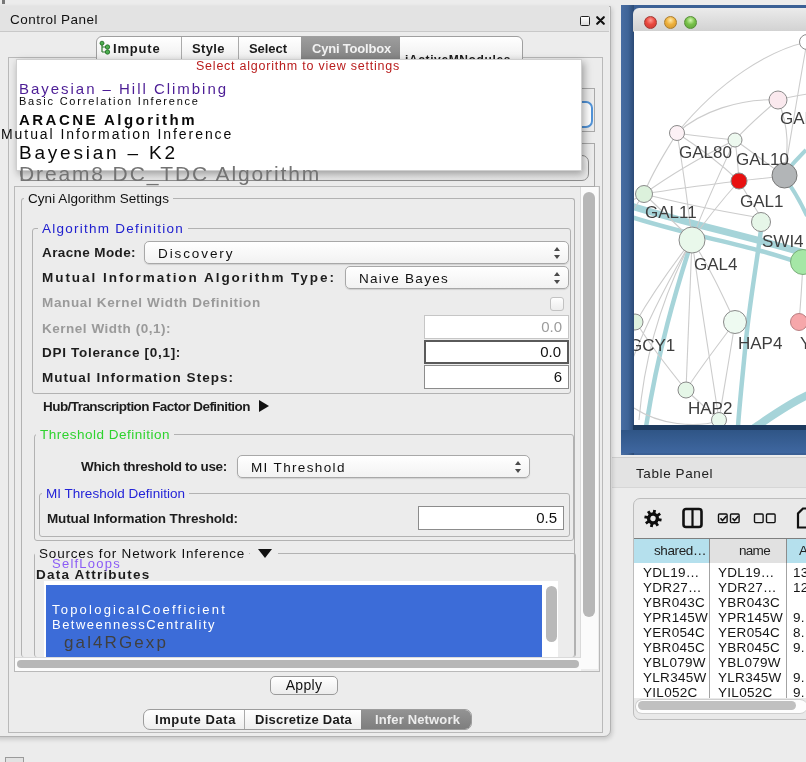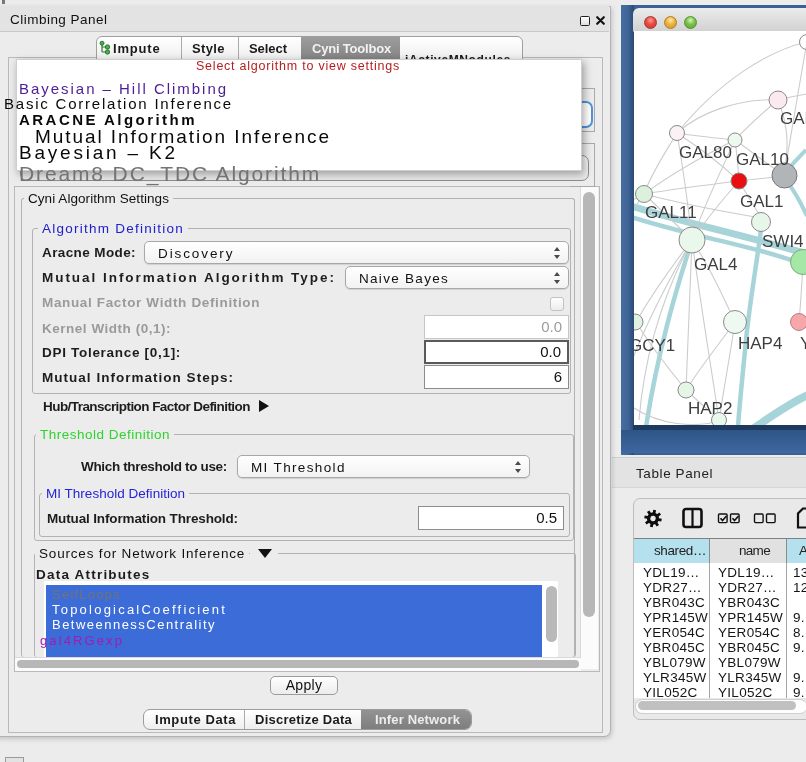--- a/index.html
+++ b/index.html
@@ -182,21 +182,21 @@
     <div class="txt" style="left: 9px; top: 121.5px; font-size: 13.5px; color: rgb(21, 21, 21); letter-spacing: 0.3px;">YIL052C</div>
     <div class="txt" style="left: 84px; top: 121.5px; font-size: 13.5px; color: rgb(21, 21, 21); letter-spacing: 0.3px;">YIL052C</div>
     <div class="txt" style="left: 159px; top: 121.5px; font-size: 13.5px; color: rgb(21, 21, 21); letter-spacing: 0.3px;">9.</div>
   </div>
 
 <div class="abs" style="left:635px;top:699px;width:171px;height:13px;background:#fdfdfd;border:1px solid #cfcfcf;border-radius:7px;border-right:none"></div>
 <div class="abs" style="left:638px;top:701px;width:158px;height:9px;background:#c0c0c0;border-radius:5px"></div>
 
 <div class="abs" style="left:-8px;top:6px;width:617px;height:729px;background:#ececec;border:1px solid #b2b2b2;border-radius:0 0 7px 7px;box-shadow:1px 2px 5px rgba(0,0,0,0.18)"></div>
 <div class="abs" style="left:-8px;top:6px;width:617px;height:25px;background:#e3e3e3;border-bottom:1px solid #c8c8c8"></div>
-<div class="txt" id="cptitle" style="left:10px;top:12px;font-size:13.5px;color:#111;letter-spacing:0.48px">Climbing Panel</div>
+<div class="txt" id="cptitle" style="left:10px;top:12px;font-size:13.5px;color:#111;letter-spacing:0.48px">Control Panel</div>
 <div class="abs" style="left:580px;top:16px;width:8px;height:8px;border:1.4px solid #222;border-radius:1.5px;background:linear-gradient(#fff,#ddd)"></div>
 <svg class="abs" style="left:596px;top:15.5px" width="9" height="9" viewBox="0 0 9 9">
     <path d="M1.2,1.2 L7.8,7.8 M7.8,1.2 L1.2,7.8" stroke="#111" stroke-width="2.1" stroke-linecap="round"></path>
   </svg>
 <div class="abs" style="left:2px;top:0;width:3px;height:4px;background:#777"></div>
 
 <div class="abs" style="left:8px;top:57px;width:593px;height:674px;border:1px solid #b9b9b9;background:#ececec"></div>
 
 <div class="abs" id="toptabs" style="left:96px;top:36px;width:425px;height:22px;background:linear-gradient(#ffffff,#efefef);border:1px solid #9f9f9f;border-radius:6px 6px 0 0;overflow:hidden">
   <div class="abs" style="left:84px;top:0;width:0;height:22px;border-left:1px solid #aaa"></div>
@@ -226,21 +226,21 @@
 <div class="lbl" id="l1" style="left:42px;top:245px;letter-spacing:0.39px">Aracne Mode:</div>
 <div class="combo" style="left:144px;top:241px;width:423px;height:21px">
     <span class="ct" style="letter-spacing:1.9px">Discovery</span>
     <span class="spin"></span>
   </div>
 <div class="lbl" id="l2" style="left:42px;top:270px;letter-spacing:1.96px">Mutual Information Algorithm Type:</div>
 <div class="combo" style="left:345px;top:266px;width:222px;height:21px">
     <span class="ct" style="letter-spacing:1.3px">Naive Bayes</span>
     <span class="spin"></span>
   </div>
-<div class="glbl" id="l3" style="left:42px;top:295px;letter-spacing:0.65px">Manual Factor Width Definition</div>
+<div class="glbl" id="l3" style="left:42px;top:295px;letter-spacing:0.65px">Manual Kernel Width Definition</div>
 <div class="abs" style="left:550px;top:297px;width:12px;height:12px;border:1px solid #c2c2c2;border-radius:3px;background:linear-gradient(#fefefe,#ededed)"></div>
 <div class="glbl" id="l4" style="left:42px;top:321px;letter-spacing:0.52px">Kernel Width (0,1):</div>
 <div class="field" style="left:424px;top:315px;width:137px;height:22px;border:1px solid #c6c6c6;color:#9c9c9c;padding-right:6px;line-height:22px">0.0</div>
 <div class="lbl" id="l5" style="left:42px;top:345px;letter-spacing:0.7px">DPI Tolerance [0,1]:</div>
 <div class="field" style="left:424px;top:340px;width:135px;height:20px;border:2px solid #5a5a5a;padding-right:6px;line-height:20px">0.0</div>
 <div class="lbl" id="l6" style="left:42px;top:370px;letter-spacing:1.02px">Mutual Information Steps:</div>
 <div class="field" style="left:424px;top:365px;width:137px;height:22px;border:1px solid #8c8c8c;padding-right:6px;line-height:22px">6</div>
 
 <div class="lbl" id="l7" style="left:43px;top:399px;letter-spacing:-0.56px">Hub/Transcription Factor Definition</div>
 <div class="abs" style="left:259px;top:400px;width:0;height:0;border-left:10px solid #111;border-top:6px solid transparent;border-bottom:6px solid transparent" id="tri1"></div>
@@ -258,42 +258,42 @@
 <div class="lbl" id="l9" style="left:47px;top:511px;letter-spacing:-0.14px">Mutual Information Threshold:</div>
 <div class="field" style="left:418px;top:506px;width:138px;height:22px;border:1px solid #8c8c8c;padding-right:6px;line-height:22px">0.5</div>
 
 <div class="grp" style="left:34px;top:553px;width:540px;height:103px;border-bottom:none"></div>
 <div class="gtitle" id="g5" style="left:35px;top:546px;color:#111;letter-spacing:0.82px">Sources for Network Inference</div>
 <div class="abs" style="left:250px;top:547px;width:28px;height:11px;background:#ececec"></div>
 <div class="abs" id="tri2" style="left:258px;top:549px;width:0;height:0;border-top:9px solid #111;border-left:7px solid transparent;border-right:7px solid transparent"></div>
 <div class="lbl" id="l10" style="left:36px;top:567px;letter-spacing:1.21px">Data Attributes</div>
 <div class="abs" style="left:44px;top:581px;width:514px;height:76px;background:#fff"></div>
 <div class="abs" style="left:46px;top:585px;width:496px;height:72px;background:#3c6cd8"></div>
-<div class="txt" id="li1" style="left:52px;top:587px;font-size:13px;color:#737373;letter-spacing:1.24px">SelfLoops</div>
+<div class="txt" id="li1" style="left:52px;top:556px;font-size:13px;color:#8b5cf6;letter-spacing:1.24px">SelfLoops</div>
 <div class="txt" id="li2" style="left:52px;top:602px;font-size:13px;color:#fff;letter-spacing:2.22px">TopologicalCoefficient</div>
 <div class="txt" id="li3" style="left:52px;top:617px;font-size:13px;color:#fff;letter-spacing:1.48px">BetweennessCentrality</div>
-<div class="txt" id="li4" style="left:40px;top:633px;font-size:13px;color:#a21caf;letter-spacing:2.11px">gal4RGexp</div>
+<div class="txt" id="li4" style="left:64px;top:633px;font-size:17px;color:#404040;letter-spacing:2.11px">gal4RGexp</div>
 <div class="abs" style="left:546px;top:586px;width:11px;height:56px;background:#b9b9b9;border-radius:5.5px"></div>
 
 <div class="abs" style="left:580px;top:187px;width:17px;height:482px;background:#fbfbfb;border-left:1px solid #dadada"></div>
 <div class="abs" style="left:583px;top:192px;width:11.5px;height:425px;background:#b7b7b7;border-radius:6px"></div>
 <div class="abs" style="left:15px;top:657px;width:566px;height:13px;background:#fbfbfb;border-top:1px solid #dadada"></div>
 <div class="abs" style="left:17px;top:660px;width:562px;height:8px;background:#b7b7b7;border-radius:4px"></div>
 
 <div class="abs" style="left:570px;top:88px;width:24px;height:42px;border:1px solid #a9a9a9;border-left:none"></div>
 <div class="abs" style="left:570px;top:143px;width:24px;height:42px;border:1px solid #a9a9a9;border-left:none"></div>
 <div class="abs" style="left:20px;top:155px;width:567px;height:24px;border:1px solid #8e8e8e;border-radius:7px;background:linear-gradient(#f7f7f7,#e7e7e7)"></div>
 <div class="abs" style="left:500px;top:101px;width:89px;height:23px;border:2.5px solid #5193d8;border-radius:7px;background:#fff"></div>
 
 <div class="abs" style="left:16px;top:59px;width:564px;height:110px;background:#fff;border:1px solid #cfcfcf;box-shadow:2px 3px 8px rgba(0,0,0,0.35)"></div>
 <div class="txt" id="pp" style="left:196px;top:58.5px;font-size:12.5px;color:#b91c1c;letter-spacing:0.77px">Select algorithm to view settings</div>
 <div class="txt" id="p1" style="left:19px;top:79.5px;font-size:15px;color:#4c1d95;letter-spacing:1.97px">Bayesian – Hill Climbing</div>
-<div class="txt" id="p2" style="left:4px;top:95px;font-size:15px;color:#090909;letter-spacing:1.78px">Basic Correlation Inference</div>
+<div class="txt" id="p2" style="left:19px;top:95px;font-size:11px;color:#090909;letter-spacing:1.78px">Basic Correlation Inference</div>
 <div class="txt" id="p3" style="left:19px;top:110.5px;font-size:15px;font-weight:bold;color:#090909;letter-spacing:2.46px">ARACNE Algorithm</div>
-<div class="txt" id="p4" style="left:35px;top:126px;font-size:19px;color:#090909;letter-spacing:1.93px">Mutual Information Inference</div>
+<div class="txt" id="p4" style="left:1px;top:126px;font-size:14px;color:#090909;letter-spacing:1.93px">Mutual Information Inference</div>
 <div class="txt" id="p5" style="left:19px;top:141.5px;font-size:19px;color:#090909;letter-spacing:2.79px">Bayesian – K2</div>
 <div class="txt" id="p6" style="left:19px;top:162px;font-size:21px;color:#737373;letter-spacing:1.87px">Dream8 DC_TDC Algorithm</div>
 
 <div class="abs" style="left:270px;top:676px;width:66px;height:17px;background:linear-gradient(#ffffff,#ececec);border:1px solid #9b9b9b;border-radius:5px;text-align:center;font-size:14px;color:#111;line-height:17px;letter-spacing:0.3px" id="apply">Apply</div>
 
 <div class="abs" id="bottabs" style="left:143px;top:709px;width:327px;height:19px;background:linear-gradient(#ffffff,#eeeeee);border:1px solid #9c9c9c;border-radius:7px;overflow:hidden">
   <div class="abs" style="left:100px;top:0;width:0;height:19px;border-left:1px solid #aaa"></div>
   <div class="abs" style="left:217px;top:0;width:110px;height:19px;background:linear-gradient(#939393,#7e7e7e)"></div>
   <div class="txt" id="bt1" style="left:11px;top:2px;font-size:13px;font-weight:bold;color:#1b1b1b;letter-spacing:0.6px">Impute Data</div>
   <div class="txt" id="bt2" style="left:111px;top:2px;font-size:13px;font-weight:bold;color:#1b1b1b;letter-spacing:0.25px">Discretize Data</div>

